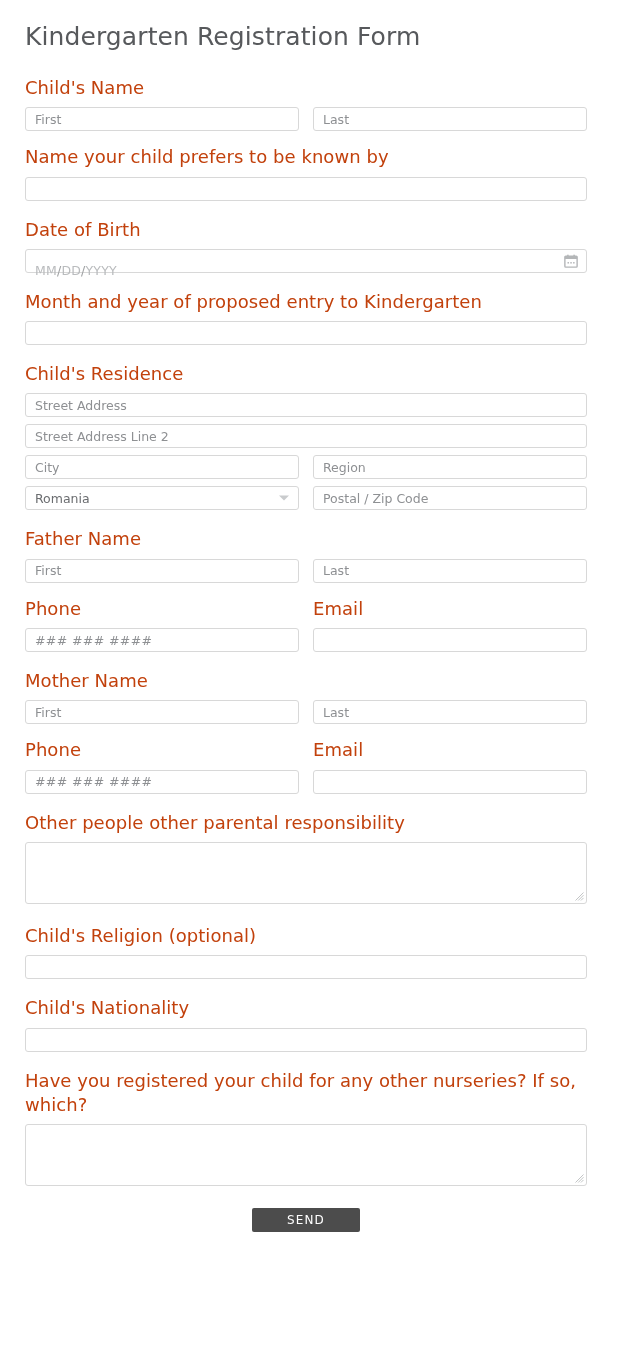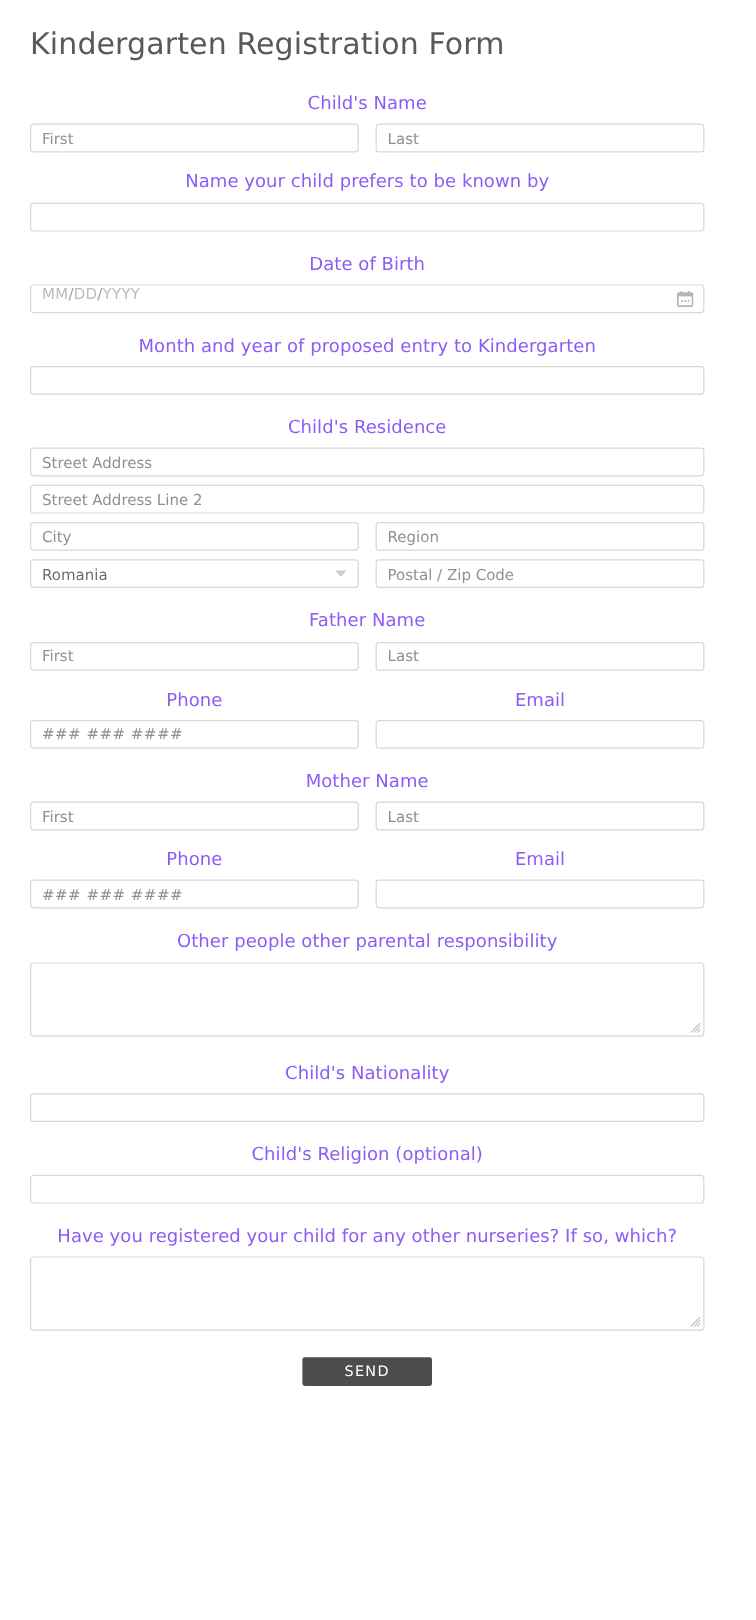--- a/index.html
+++ b/index.html
@@ -27,26 +27,25 @@
     color: #57595c;
     letter-spacing: 0.1px;
     margin: 0 0 24px 0;
     line-height: 1.2;
   }
 
   .field-block { margin-bottom: 14px; }
 
   .field-label {
     display: block;
-    font-size: 15px;
-    color: #8b5cf6;
+    font-size: 18px;
+    color: #c2410c;
     line-height: 1.35;
     margin-bottom: 7px;
     letter-spacing: 0.05px;
-    text-align: center;
   }
 
   .control {
     width: 100%;
     height: 24px;
     border: 1px solid #d8d8d8;
     border-radius: 3px;
     background: #fff;
     font-family: "DejaVu Sans", "Liberation Sans", sans-serif;
     font-size: 12.5px;
@@ -66,21 +65,21 @@
   .stack-row { margin-bottom: 7px; }
   .stack-row:last-child { margin-bottom: 0; }
 
   
   .with-icon { position: relative; }
   .with-icon .control { padding-right: 32px; }
   .date-ph {
     position: absolute;
     left: 10px; top: 0;
     height: 29px;
-    display: flex; align-items: flex-start;
+    display: flex; align-items: flex-end;
     font-size: 12.5px;
     color: #b9bbbd;
     pointer-events: none;
     letter-spacing: 0.2px;
   }
   .date-ph .sep { color: #9fa1a3; }
   .cal-icon {
     position: absolute;
     right: 9px; top: 50%;
     transform: translateY(-50%);
@@ -273,26 +272,26 @@
     <label class="field-label">Other people other parental responsibility</label>
     <div class="ta-wrap">
       <textarea class="control" style=""></textarea>
       <svg class="ta-grip" viewBox="0 0 9 9">
         <path d="M8.5 0.5 L0.5 8.5 M8.5 3.2 L3.2 8.5 M8.5 5.9 L5.9 8.5" stroke="#bcbec0" stroke-width="0.9" fill="none"></path>
       </svg>
     </div>
   </div>
 
   <div class="field-block gap-md">
+    <label class="field-label">Child's Religion (optional)</label>
+    <input class="control" type="text" value="" style="">
+  </div>
+
+  <div class="field-block gap-md">
     <label class="field-label">Child's Nationality</label>
-    <input class="control" type="text" value="" style="">
-  </div>
-
-  <div class="field-block gap-md">
-    <label class="field-label">Child's Religion (optional)</label>
     <input class="control" type="text" value="" style="">
   </div>
 
   <div class="field-block">
     <label class="field-label">Have you registered your child for any other nurseries? If so, which?</label>
     <div class="ta-wrap">
       <textarea class="control" style=""></textarea>
       <svg class="ta-grip" viewBox="0 0 9 9">
         <path d="M8.5 0.5 L0.5 8.5 M8.5 3.2 L3.2 8.5 M8.5 5.9 L5.9 8.5" stroke="#bcbec0" stroke-width="0.9" fill="none"></path>
       </svg>

